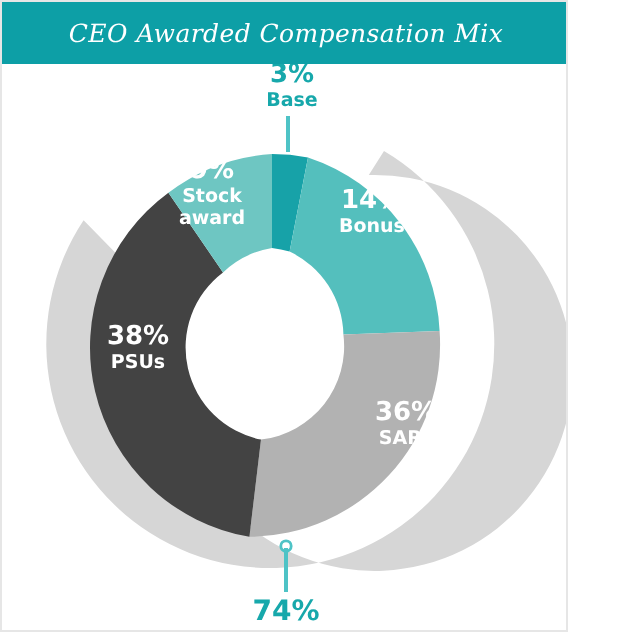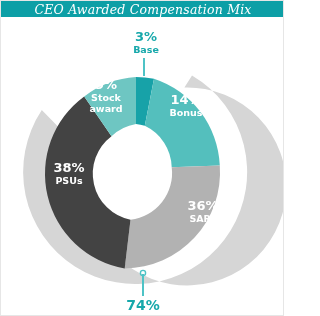--- a/index.html
+++ b/index.html
@@ -19,21 +19,21 @@
     inset: 0;
     background: #ffffff;
     border: 1px solid #e6e6e6;
     box-sizing: border-box;
     overflow: hidden;
   }
   #header-bar {
     position: absolute;
     left: 0; top: 0;
     width: 284px;
-    height: 16px;
+    height: 31px;
     background: #0d9fa6;
     display: flex;
     align-items: center;
     justify-content: center;
   }
   #chart-title {
     font-family: "DejaVu Serif", serif;
     font-style: italic;
     font-size: 12.5px;
     color: #ffffff;

